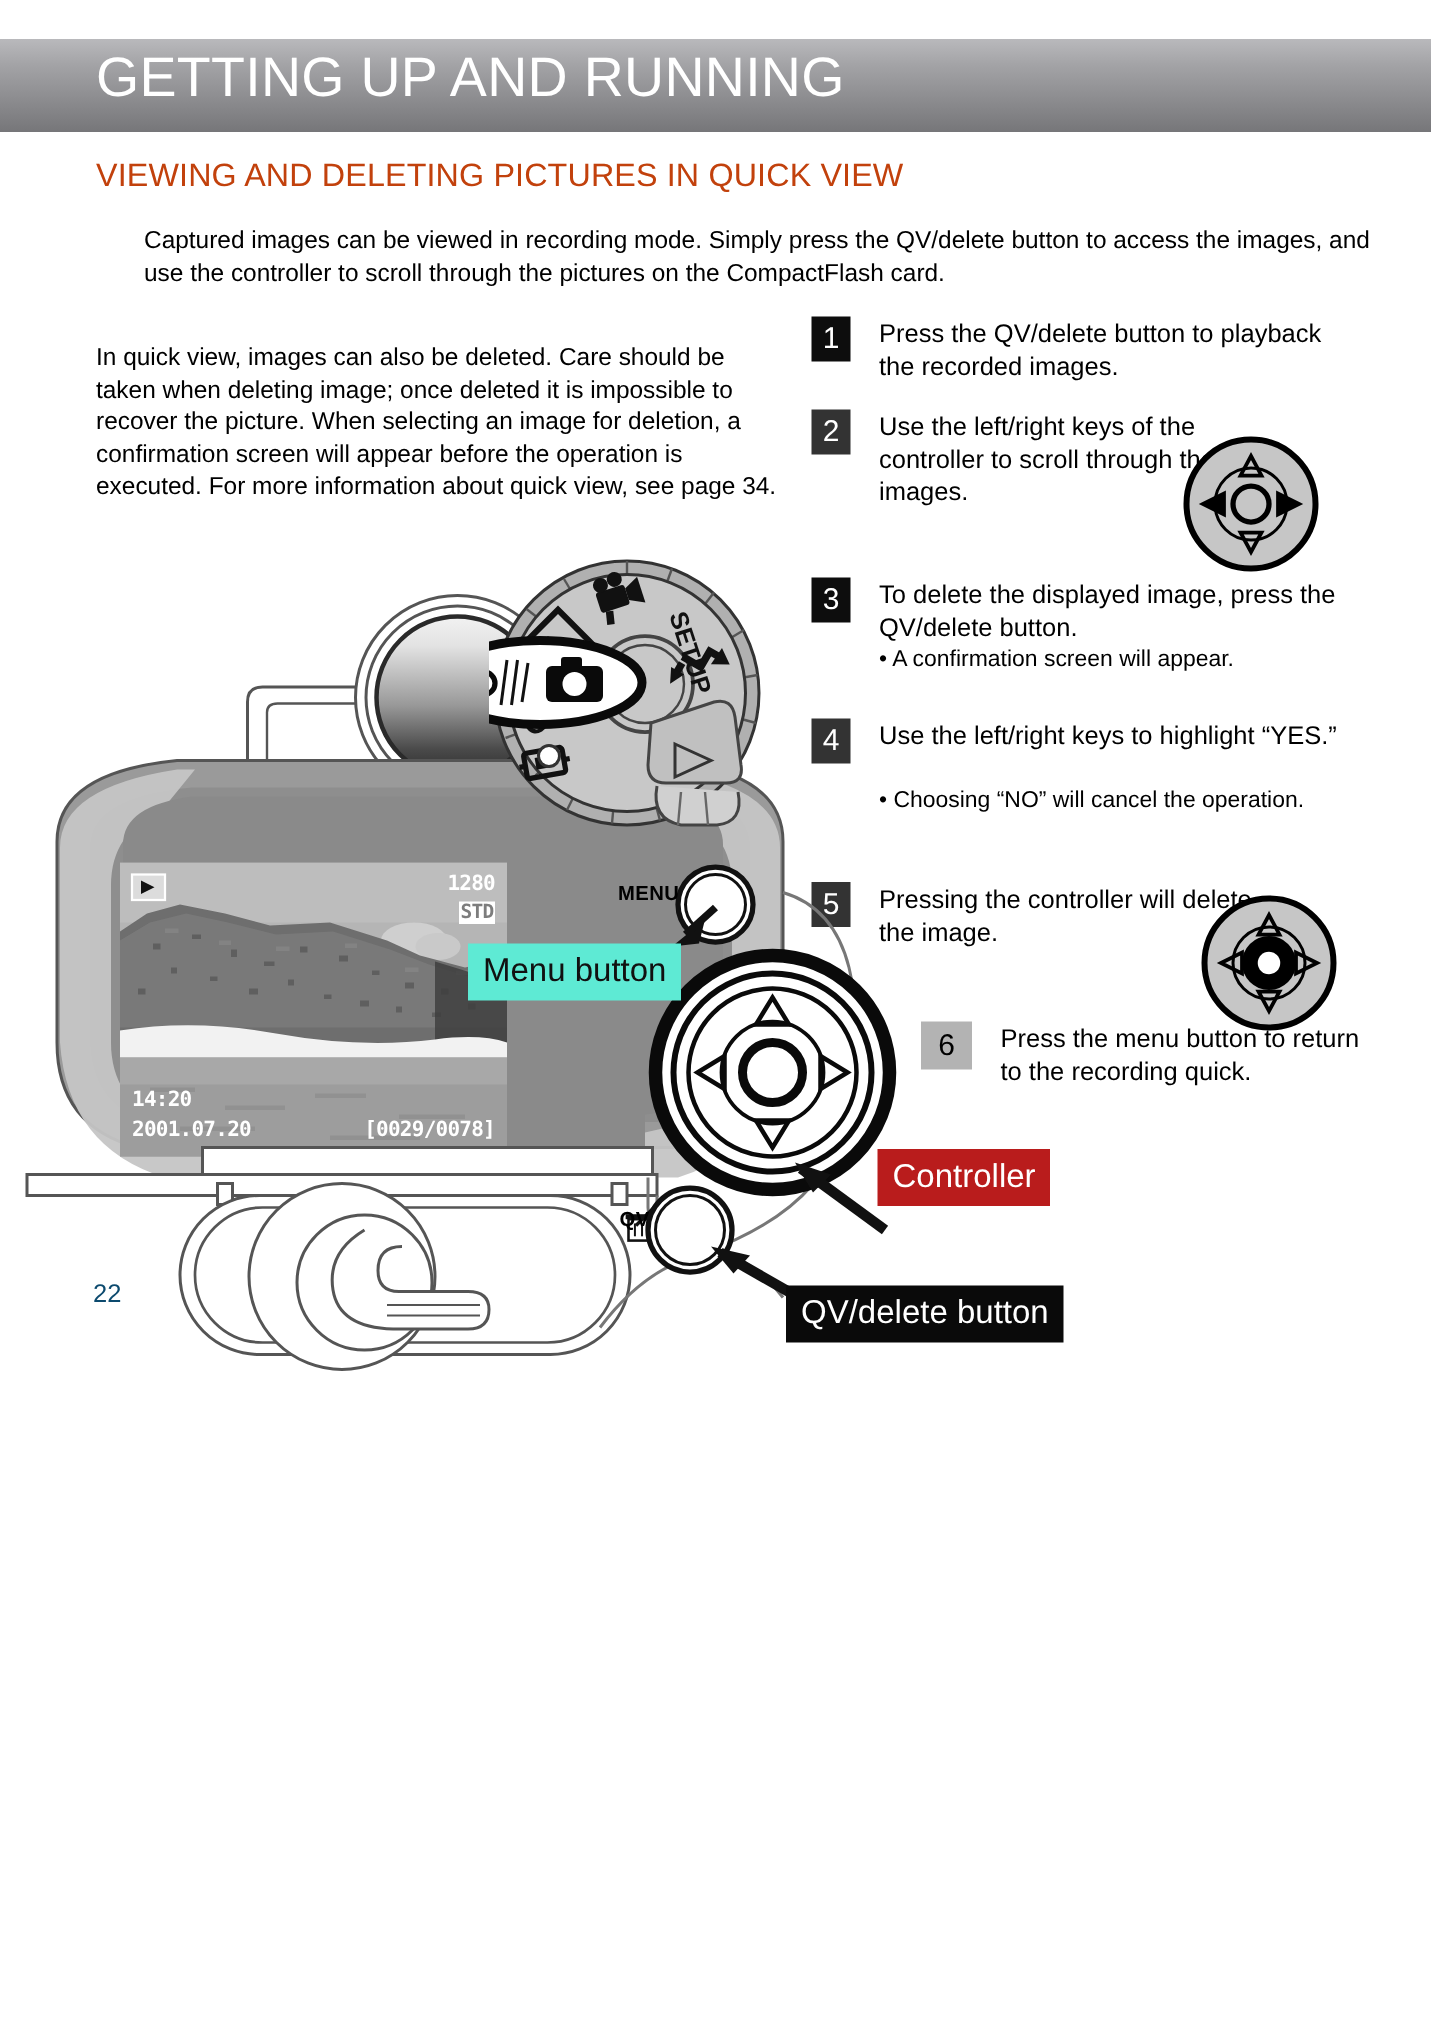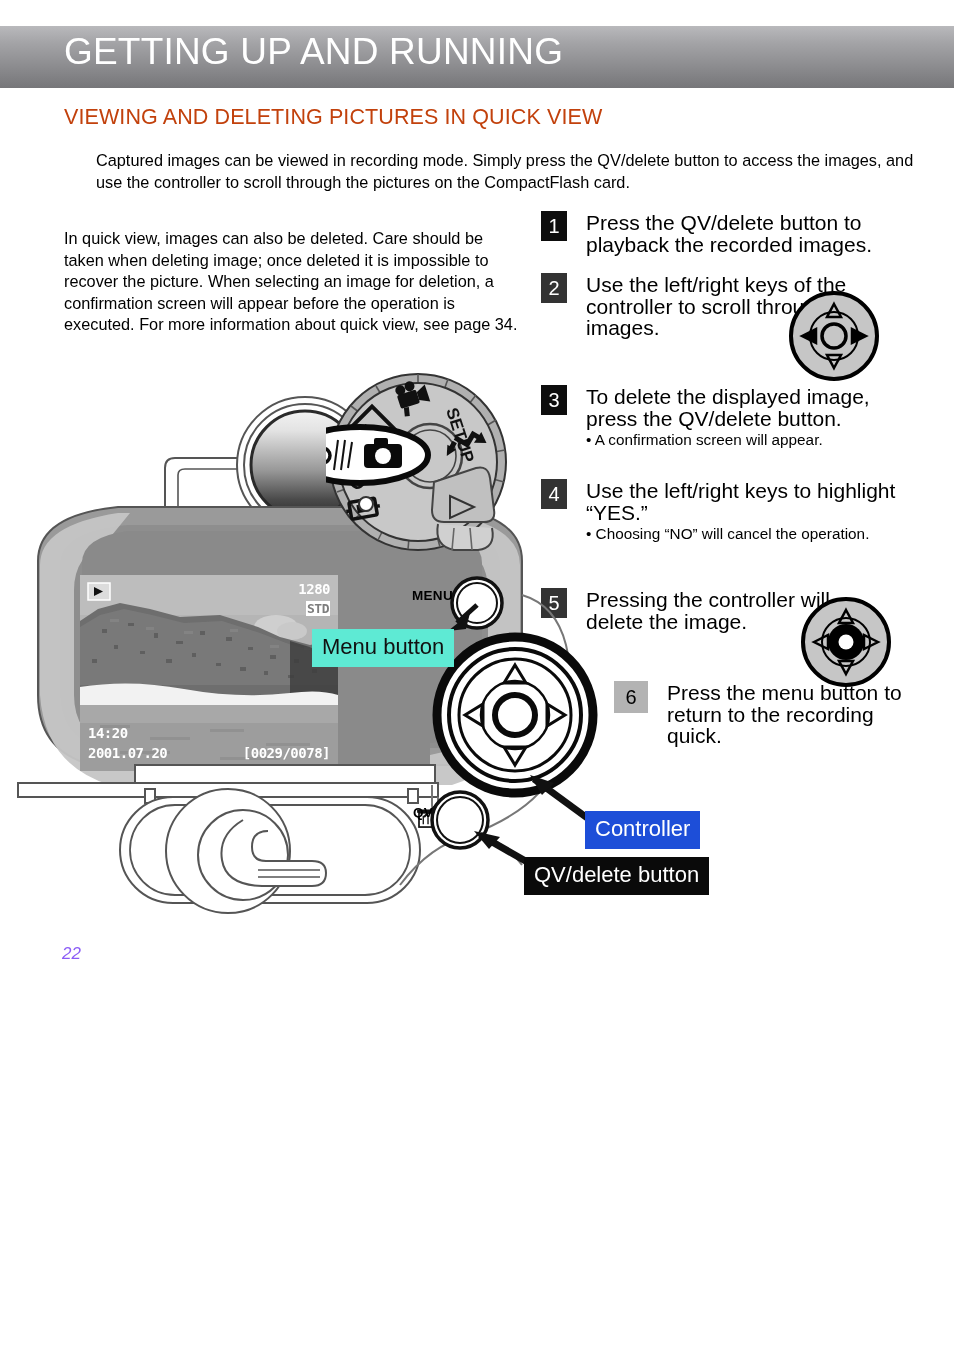--- a/index.html
+++ b/index.html
@@ -30,21 +30,21 @@
   .step .num{
     position:absolute;left:0;top:0;width:26px;height:30px;
     color:#fff;font-size:20px;text-align:center;line-height:30px;
   }
   .step .num.n1{background:#0d0d0d;}
   .step .num.n2{background:#333333;}
   .step .num.n3{background:#0d0d0d;}
   .step .num.n4{background:#333333;}
   .step .num.n5{background:#333333;}
   .step .num.n6{background:#b3b3b3;color:#000;}
-  .step .txt{position:absolute;left:45px;top:1px;font-size:21px;line-height:21.5px;color:#000;}
+  .step .txt{position:absolute;left:45px;top:1px;font-size:17px;line-height:21.5px;color:#000;}
   .step .sub{position:absolute;left:45px;font-size:15.3px;line-height:20px;color:#000;}
 
   #step1{left:541px;top:211px;width:360px;}
   #step2{left:541px;top:273px;width:330px;}
   #step3{left:541px;top:385px;width:360px;}
   #step3 .sub{top:45px;}
   #step4{left:541px;top:479px;width:360px;}
   #step4 .sub{top:45px;}
   #step5{left:541px;top:588px;width:300px;}
   #step6{left:614px;top:681px;width:300px;}
@@ -53,38 +53,38 @@
 
   
   .ctrl{position:absolute;}
 
   
   #camera{position:absolute;left:0px;top:365px;width:620px;height:560px;}
 
   
   .callout{position:absolute;font-size:22px;line-height:1;padding:7px 10px 9px 10px;white-space:nowrap;}
   #callout-menu{left:312px;top:629px;background:#5eead4;color:#111;}
-  #callout-controller{left:585px;top:811px;background:#1d4ed8;color:#fff;}
+  #callout-controller{left:585px;top:766px;background:#b91c1c;color:#fff;}
   #callout-qv{left:524px;top:857px;background:#0a0a0a;color:#fff;}
 
   
   .smalllabel{position:absolute;font-size:13.5px;font-weight:bold;color:#000;letter-spacing:.3px;}
   #label-menu{left:412px;top:588px;}
   #label-qv{left:401px;top:805px;margin-left:12px;}
 
   
   .lcd-txt{position:absolute;color:#fff;font-family:"DejaVu Sans Mono",monospace;font-weight:bold;}
   #lcd-res{right:8px;top:6px;font-size:14px;letter-spacing:-.5px;}
   #lcd-qual{right:8px;top:26px;font-size:13px;letter-spacing:-.5px;background:#fff;color:#7d7d7d;padding:0 1px;}
   #lcd-time{left:8px;bottom:30px;font-size:14px;letter-spacing:-.5px;}
   #lcd-date{left:8px;bottom:10px;font-size:14px;letter-spacing:-.5px;}
   #lcd-count{right:8px;bottom:10px;font-size:14px;letter-spacing:-.5px;}
 
   
-  #pagenum{position:absolute;left:62px;top:944px;font-size:17px;color:#8b5cf6;font-style:italic;}
+  #pagenum{position:absolute;left:62px;top:853px;font-size:17px;color:#0c4a6e;}
 </style>
 </head>
 <body>
 
 <div class="header"></div>
 <div class="header-title">GETTING UP AND RUNNING</div>
 
 <div class="section-title">VIEWING AND DELETING PICTURES IN QUICK VIEW</div>
 
 <div class="para" id="para1">Captured images can be viewed in recording mode. Simply press the QV/delete button to access the images, and use the controller to scroll through the pictures on the CompactFlash card.</div>

